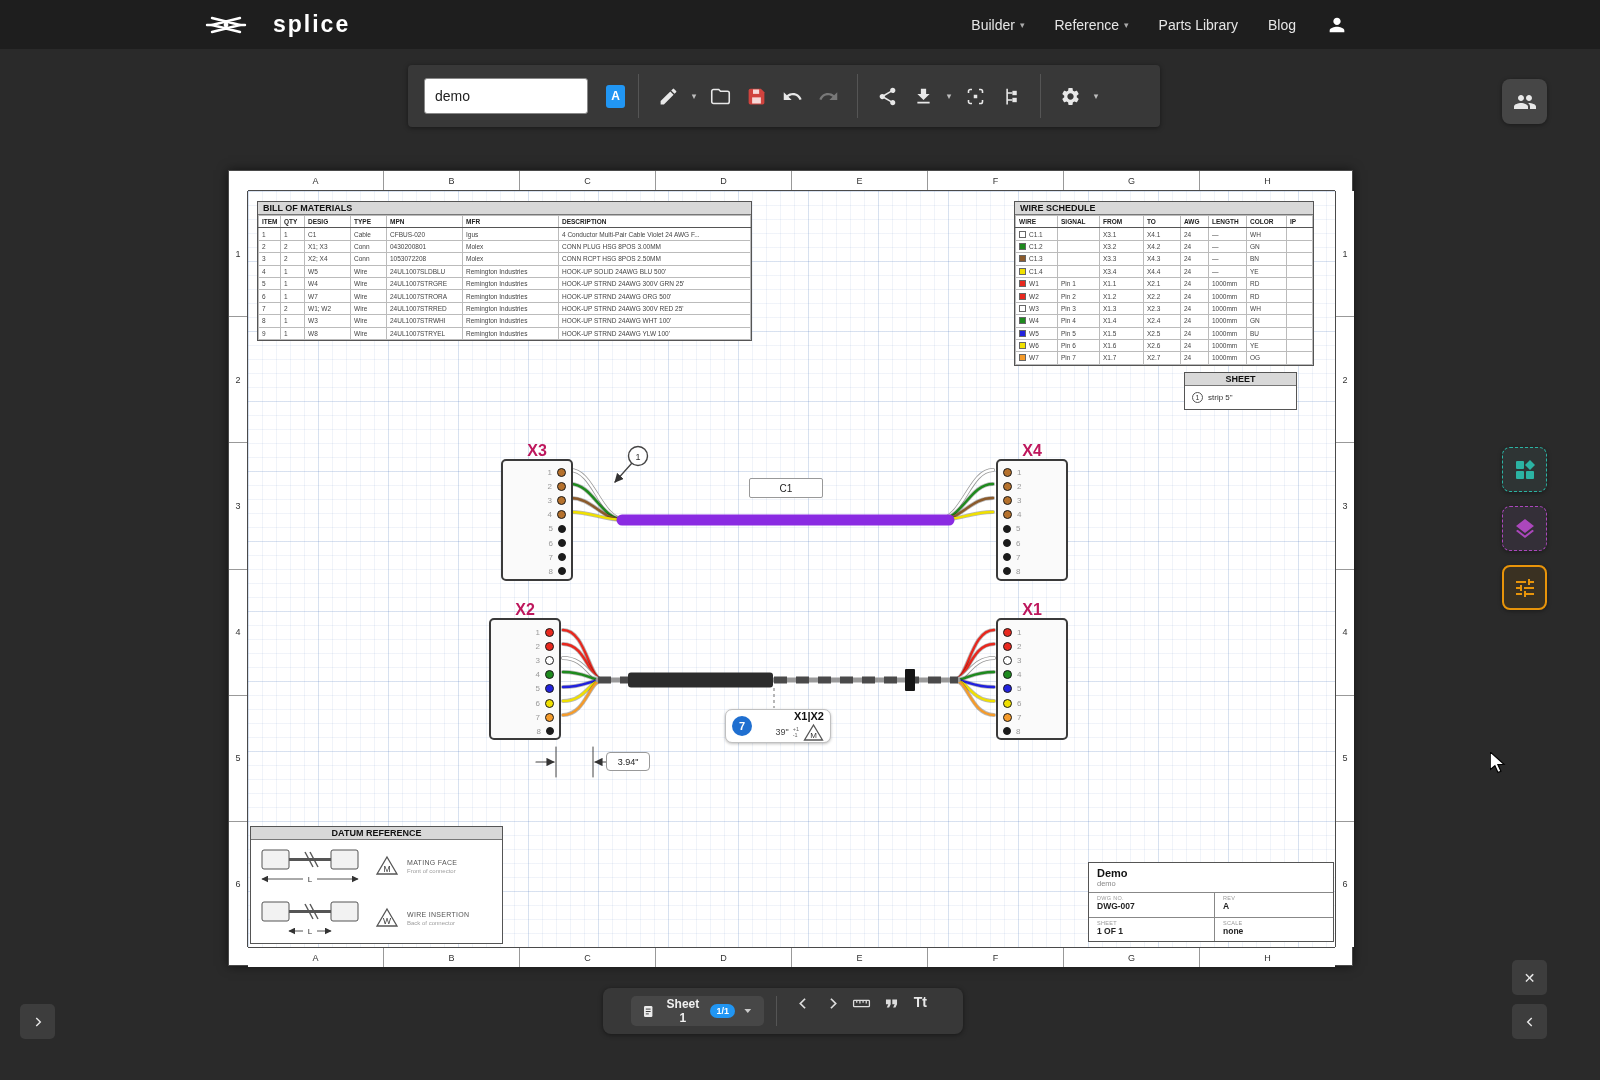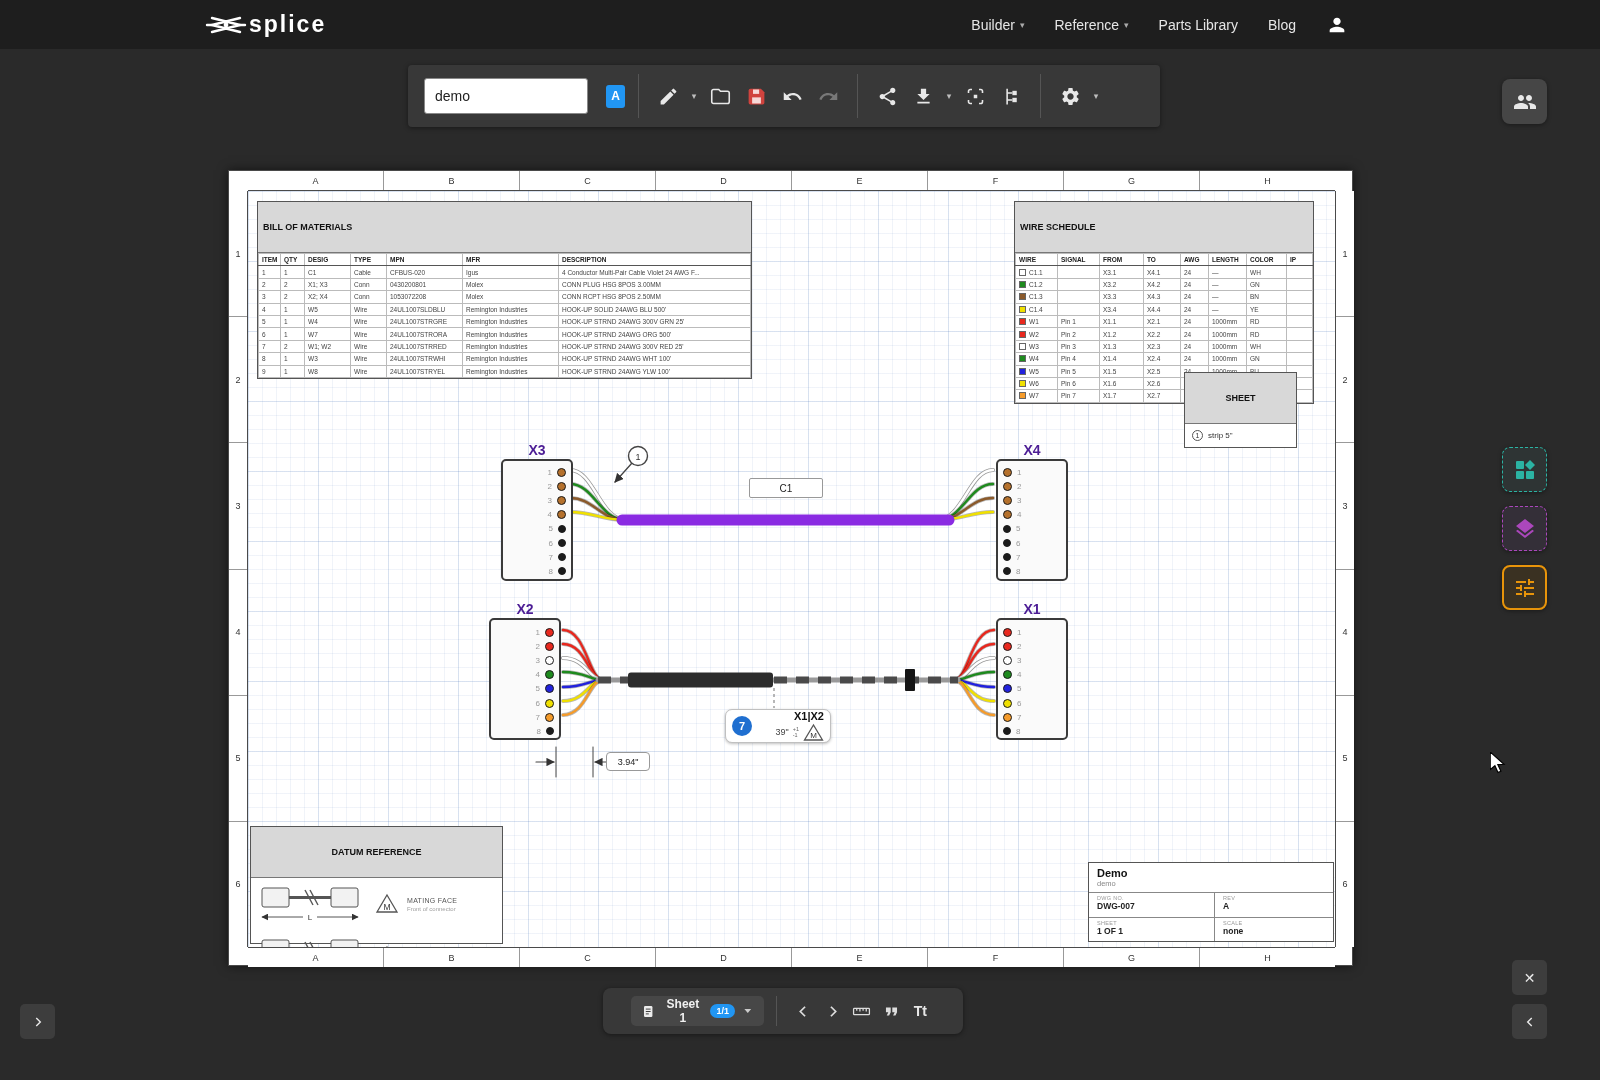--- a/index.html
+++ b/index.html
@@ -3,21 +3,21 @@
 <meta charset="utf-8">
 <style>
   * { margin:0; padding:0; box-sizing:border-box; }
   html,body { width:1600px; height:1080px; overflow:hidden; background:#282828;
     font-family:"Liberation Sans", sans-serif; }
   #app { position:relative; width:1600px; height:1080px; background:#2a2a2a; }
 
   
   .nav { position:absolute; left:0; top:0; width:1600px; height:49px; background:#1e1e1e;
     display:flex; align-items:center; }
-  .nav-logo { display:flex; align-items:center; gap:2px; margin-left:205px; }
+  .nav-logo { display:flex; align-items:center; gap:26px; margin-left:205px; }
   .nav-logo-text { color:#fff; font-size:23px; font-weight:bold; letter-spacing:2px; }
   .nav-right { margin-left:auto; display:flex; align-items:center; gap:30px; padding-right:252px; }
   .nav-item { color:#e6e6e6; font-size:14px; cursor:pointer; display:flex; align-items:center; gap:5px; }
   .nav-caret { color:#aaa; font-size:9px; }
 
   
   .toolbar-panel { position:absolute; left:408px; top:65px; width:752px; height:62px;
     background:#383838; border-radius:4px; box-shadow:0 1px 5px rgba(0,0,0,.45);
     display:flex; align-items:center; padding:0 16px; gap:4px; }
   .file-input { width:164px; height:36px; background:#fff; border:1px solid #888; border-radius:3px;
@@ -49,42 +49,42 @@
       linear-gradient(to bottom, rgba(90,130,190,.16) 1px, transparent 1px),
       linear-gradient(to right, rgba(90,130,190,.09) 1px, transparent 1px),
       linear-gradient(to bottom, rgba(90,130,190,.09) 1px, transparent 1px);
     background-size:70px 70px, 70px 70px, 14px 14px, 14px 14px; overflow:hidden; }
 
   #wire-svg { position:absolute; left:0; top:0; z-index:1; }
 
   
   .dbox { position:absolute; background:#fff; border:1px solid #555; z-index:2; }
   .dt-title { background:#d8d8d8; border-bottom:1px solid #777; font-weight:bold; font-size:9px;
-    color:#111; padding:20px 5px; }
+    color:#111; padding:1px 5px; }
   .dt-title.center { text-align:center; }
   table.dtable { border-collapse:collapse; width:100%; table-layout:fixed; }
   .dtable th, .dtable td { border:1px solid #bbb; font-size:6.5px; padding:1px 3px; color:#444;
     white-space:nowrap; overflow:hidden; text-align:left; height:11px; }
   .dtable th { color:#222; font-weight:bold; border-bottom:1.5px solid #555; background:#fff; }
   .dtable tr { height:12.4px; }
   .swatch { display:inline-block; width:7px; height:7px; border:1px solid #666; vertical-align:-1px; margin-right:3px; }
 
   .notes-row { display:flex; align-items:center; gap:5px; padding:6px 7px; font-size:8px; color:#333; }
   .circle-num { display:inline-flex; width:11px; height:11px; border:1px solid #555; border-radius:50%;
     align-items:center; justify-content:center; font-size:7px; color:#333; background:#fff; flex:none; }
 
   .assembly { position:absolute; left:131px; top:180px; width:797px; height:21px; z-index:2;
     border:1px dashed #c4c4c4; background:rgba(243,243,243,.8); color:#b3b3b3; font-size:8.5px;
     line-height:19px; padding-left:6px; }
 
   
   .conn { position:absolute; width:72px; height:122px; background:#fafafa; border:2px solid #3a3a3a;
     border-radius:5px; z-index:2; }
-  .conn-label { position:absolute; top:-19px; left:0; width:100%; text-align:center; font-size:14px;
-    font-weight:bold; color:#4c1d95; }
+  .conn-label { position:absolute; top:-19px; left:0; width:100%; text-align:center; font-size:16px;
+    font-weight:bold; color:#be185d; }
   .pin-row { position:absolute; height:14px; display:flex; align-items:center; gap:5px; }
   .pin-row.right { right:5px; } .pin-row.left { left:5px; }
   .pin-num { font-size:8px; color:#999; min-width:7px; }
   .pin-row.right .pin-num { text-align:right; }
   .pin-dot { width:9px; height:9px; border-radius:50%; border:1px solid #1a1a1a; flex:none; }
 
   .lbl-box { position:absolute; background:#fff; border:1px solid #999; border-radius:2px; z-index:3;
     display:flex; align-items:center; justify-content:center; font-size:10px; color:#222; }
 
   .balloon { position:absolute; left:477px; top:518px; width:106px; height:34px; background:#fff;
@@ -118,21 +118,21 @@
   .tb-val { font-size:8.5px; font-weight:bold; color:#222; }
 
   
   .bottom-bar { position:absolute; left:603px; top:988px; width:360px; height:46px; background:#383838;
     border-radius:8px; box-shadow:0 1px 5px rgba(0,0,0,.45); display:flex; align-items:center; padding:0 28px; }
   .sheet-btn { height:30px; background:#474747; border:none; border-radius:5px; display:flex;
     align-items:center; gap:7px; padding:0 10px; cursor:pointer; }
   .sheet-btn-label { color:#f0f0f0; font-size:12px; font-weight:bold; }
   .sheet-badge { background:#2196f3; color:#fff; font-size:9px; font-weight:bold; border-radius:8px; padding:2px 6px; }
   .bb-divider { width:1px; height:30px; background:#555; margin:0 12px; }
-  .bb-btn { background:none; border:none; width:30px; height:34px; display:flex; align-items:center;
+  .bb-btn { background:none; border:none; width:30px; height:34px; display:flex; align-items:flex-start;
     justify-content:center; cursor:pointer; color:#ddd; }
   .bb-btn svg { width:19px; height:19px; }
   .tt-label { color:#e8e8e8; font-size:14px; font-weight:bold; }
 
   
   .fab { position:absolute; width:45px; height:45px; border-radius:8px; background:#464646; border:none;
     display:flex; align-items:center; justify-content:center; cursor:pointer; box-shadow:0 1px 4px rgba(0,0,0,.4); }
   .fab svg { width:24px; height:24px; }
   .fab.teal   { background:#2e3434; border:1px dashed #2bb3a3; }
   .fab.purple { background:#342f38; border:1px dashed #ab47bc; }

